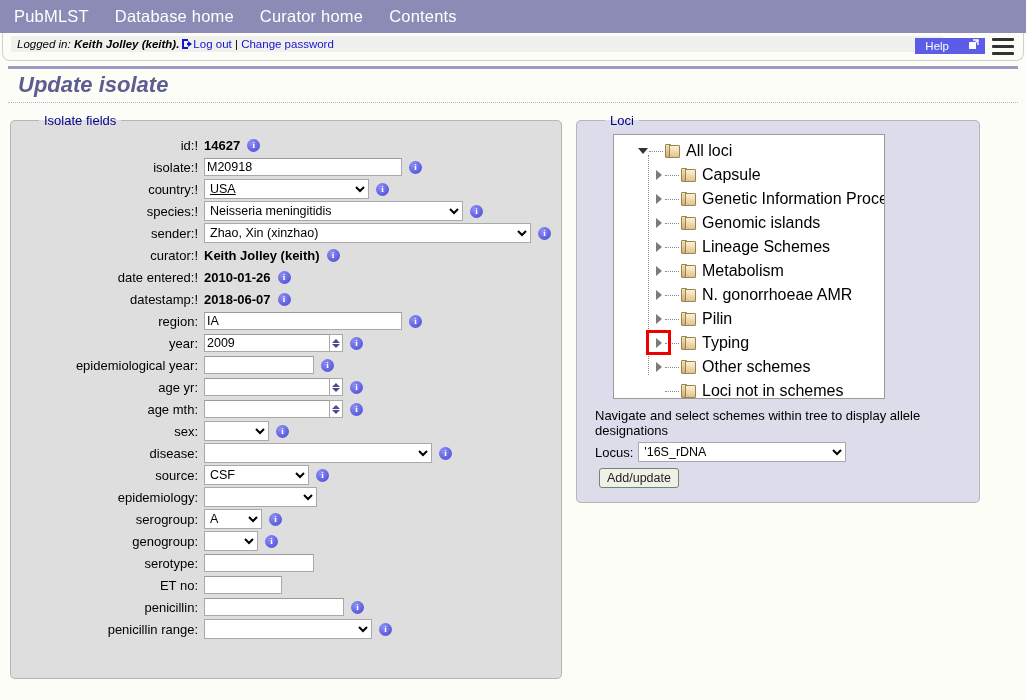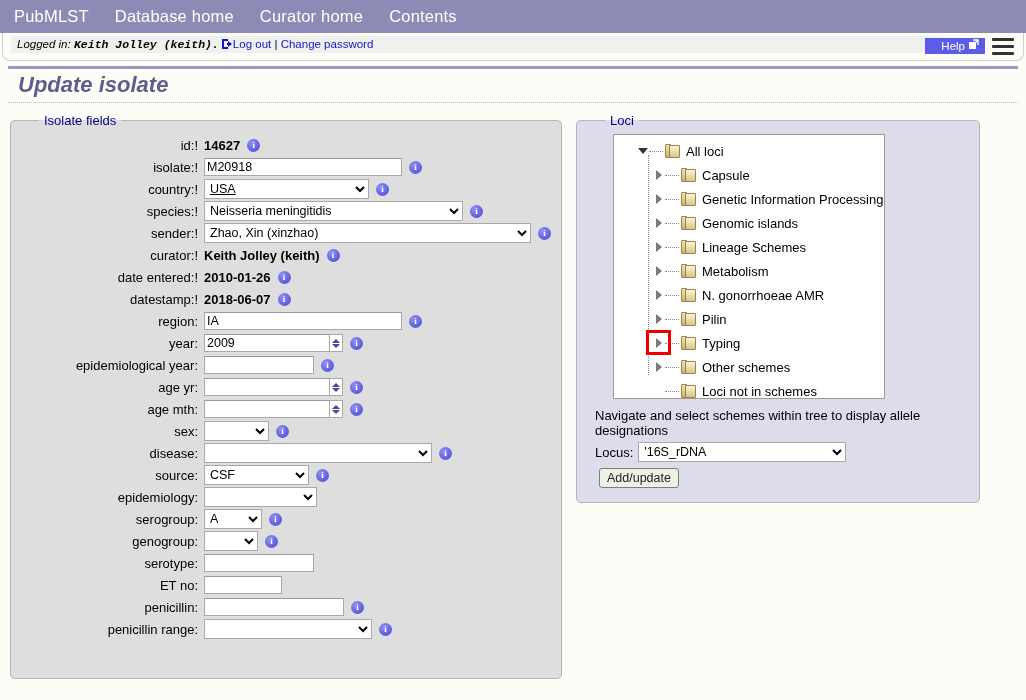--- a/index.html
+++ b/index.html
@@ -41,38 +41,38 @@
   }
   .loginbar {
     position: absolute; left: 8px; top: 3px;
     background: #f0f0ef;
     padding: 2px 8px 2px 6px;
     font-size: 11.5px;
     white-space: nowrap;
     width: 932px;
   }
   .loginbar .li { font-style: italic; }
-  .loginbar .user { font-style: italic; font-weight: bold; font-family: Liberation Mono, monospace; }
+  .loginbar .user { font-style: italic; font-weight: bold; }
   .loginbar a { color: #1414c8; text-decoration: none; }
   .loginbar .sep { color: #000; }
   .exit-icon {
     display: inline-block;
     width: 11px; height: 10px;
     position: relative; top: 1px;
     margin-left: 3px; margin-right: 0px;
   }
 
   .help-btn {
     position: absolute;
     right: 38px; top: 5px;
     background: #5c5ce6;
     color: #fff;
     font-size: 11.5px;
-    padding: 1px 6px 2px 16px;
-    display: flex; align-items: center; gap: 3px;
+    padding: 1px 6px 2px 10px;
+    display: flex; align-items: center; gap: 19px;
     cursor: pointer;
   }
   .hamburger {
     position: absolute;
     right: 9px; top: 5px;
     width: 22px; height: 17px;
     display: flex; flex-direction: column; justify-content: space-between;
     cursor: pointer;
   }
   .hamburger span { display: block; height: 3px; background: #333; border-radius: 1px; }
@@ -189,21 +189,21 @@
     height: 265px;
     padding: 4px 0 0 0;
     overflow: hidden;
     margin-left: 26px;
     position: relative;
   }
   .tnode {
     display: flex;
     align-items: center;
     height: 24px;
-    font-size: 13px;
+    font-size: 16px;
     position: relative;
     cursor: pointer;
   }
   .tnode .ind { width: 22px; flex: 0 0 22px; }
   .tnode.child .ind { width: 38px; flex: 0 0 38px; }
   .toggle {
     width: 13px; height: 13px;
     flex: 0 0 13px;
     position: relative;
     display: flex; align-items: center; justify-content: center;

